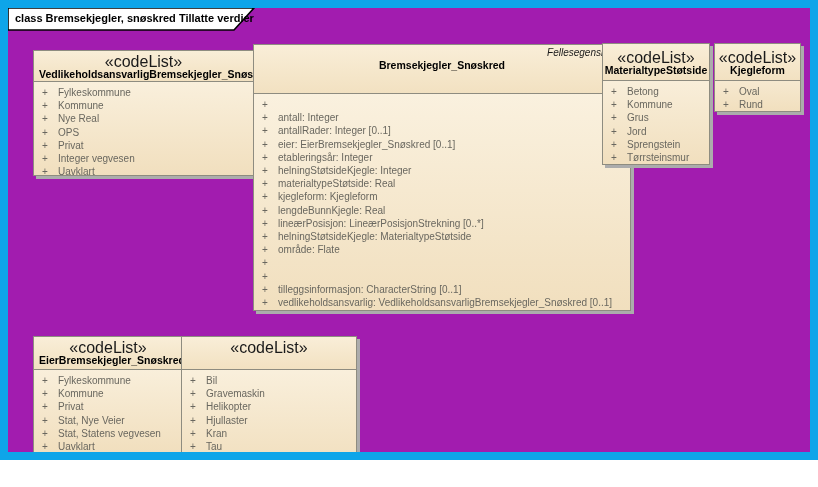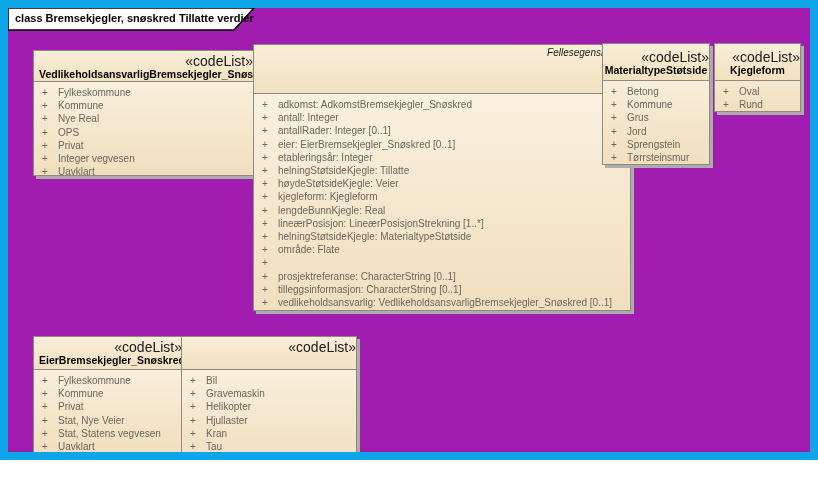--- a/index.html
+++ b/index.html
@@ -20,21 +20,21 @@
     position:absolute;box-sizing:border-box;
     border:1px solid #8E8C80;
     box-shadow:3px 3px 0 0 #ACACAC;
     background:linear-gradient(180deg,#FCF5E6 0%,#F1DFBE 100%);
   }
   .uml-hdr{
     box-sizing:border-box;border-bottom:1px solid #8E8C80;
     background:linear-gradient(180deg,#F9EED8 0%,#F2E1C1 100%);
     padding-top:4px;position:relative;
   }
-  .stereo{font-size:14px;color:#1a1a1a;text-align:right;line-height:13px;white-space:nowrap;}
+  .stereo{font-size:16px;color:#1a1a1a;text-align:center;line-height:13px;white-space:nowrap;}
   .cname{font-size:10.5px;font-weight:bold;color:#000;text-align:center;line-height:13px;white-space:nowrap;}
   .cname.left{text-align:left;padding-left:5px;width:max-content;}
   .pkg-label{
     font-size:10px;font-style:italic;color:#1a1a1a;text-align:right;
     padding:0 4px 0 0;line-height:12px;white-space:nowrap;
   }
   .attrs{padding-top:4px;}
   .attr-row{display:flex;line-height:13.2px;font-size:10px;color:#69675F;}
   .attr-row .plus{flex:0 0 16px;padding-left:8px;}
   .attr-row .lbl{white-space:nowrap;}
@@ -97,76 +97,75 @@
         <div class="attr-row">
           <span class="plus">+</span>
           <span class="lbl">Uavklart</span>
         </div>
       </div>
   </div>
 
   <div class="uml-box" id="box-feature">
     <div class="uml-hdr">
       <div class="pkg-label">Fellesegenskaper</div>
-    </div>
-    <div class="attrs">
-        <div class="attr-row">
-          <span class="plus">+</span>
-          <span class="lbl">adkomst: AdkomstBremsekjegler_Snøskred</span>
+      <div class="cname">Bremsekjegler_Snøskred</div>
+    </div>
+    <div class="attrs">
+        <div class="attr-row">
+          <span class="plus">+</span>
         </div>
         <div class="attr-row">
           <span class="plus">+</span>
           <span class="lbl">antall: Integer</span>
         </div>
         <div class="attr-row">
           <span class="plus">+</span>
           <span class="lbl">antallRader: Integer [0..1]</span>
         </div>
         <div class="attr-row">
           <span class="plus">+</span>
           <span class="lbl">eier: EierBremsekjegler_Snøskred [0..1]</span>
         </div>
         <div class="attr-row">
           <span class="plus">+</span>
           <span class="lbl">etableringsår: Integer</span>
         </div>
         <div class="attr-row">
           <span class="plus">+</span>
-          <span class="lbl">helningStøtsideKjegle: Tillatte</span>
-        </div>
-        <div class="attr-row">
-          <span class="plus">+</span>
-          <span class="lbl">høydeStøtsideKjegle: Veier</span>
+          <span class="lbl">helningStøtsideKjegle: Integer</span>
+        </div>
+        <div class="attr-row">
+          <span class="plus">+</span>
+          <span class="lbl">materialtypeStøtside: Real</span>
         </div>
         <div class="attr-row">
           <span class="plus">+</span>
           <span class="lbl">kjegleform: Kjegleform</span>
         </div>
         <div class="attr-row">
           <span class="plus">+</span>
           <span class="lbl">lengdeBunnKjegle: Real</span>
         </div>
         <div class="attr-row">
           <span class="plus">+</span>
-          <span class="lbl">lineærPosisjon: LineærPosisjonStrekning [1..*]</span>
+          <span class="lbl">lineærPosisjon: LineærPosisjonStrekning [0..*]</span>
         </div>
         <div class="attr-row">
           <span class="plus">+</span>
           <span class="lbl">helningStøtsideKjegle: MaterialtypeStøtside</span>
         </div>
         <div class="attr-row">
           <span class="plus">+</span>
           <span class="lbl">område: Flate</span>
         </div>
         <div class="attr-row">
           <span class="plus">+</span>
         </div>
         <div class="attr-row">
           <span class="plus">+</span>
-          <span class="lbl">prosjektreferanse: CharacterString [0..1]</span>
         </div>
         <div class="attr-row">
           <span class="plus">+</span>
           <span class="lbl">tilleggsinformasjon: CharacterString [0..1]</span>
         </div>
         <div class="attr-row">
           <span class="plus">+</span>
           <span class="lbl">vedlikeholdsansvarlig: VedlikeholdsansvarligBremsekjegler_Snøskred [0..1]</span>
         </div>
       </div>

